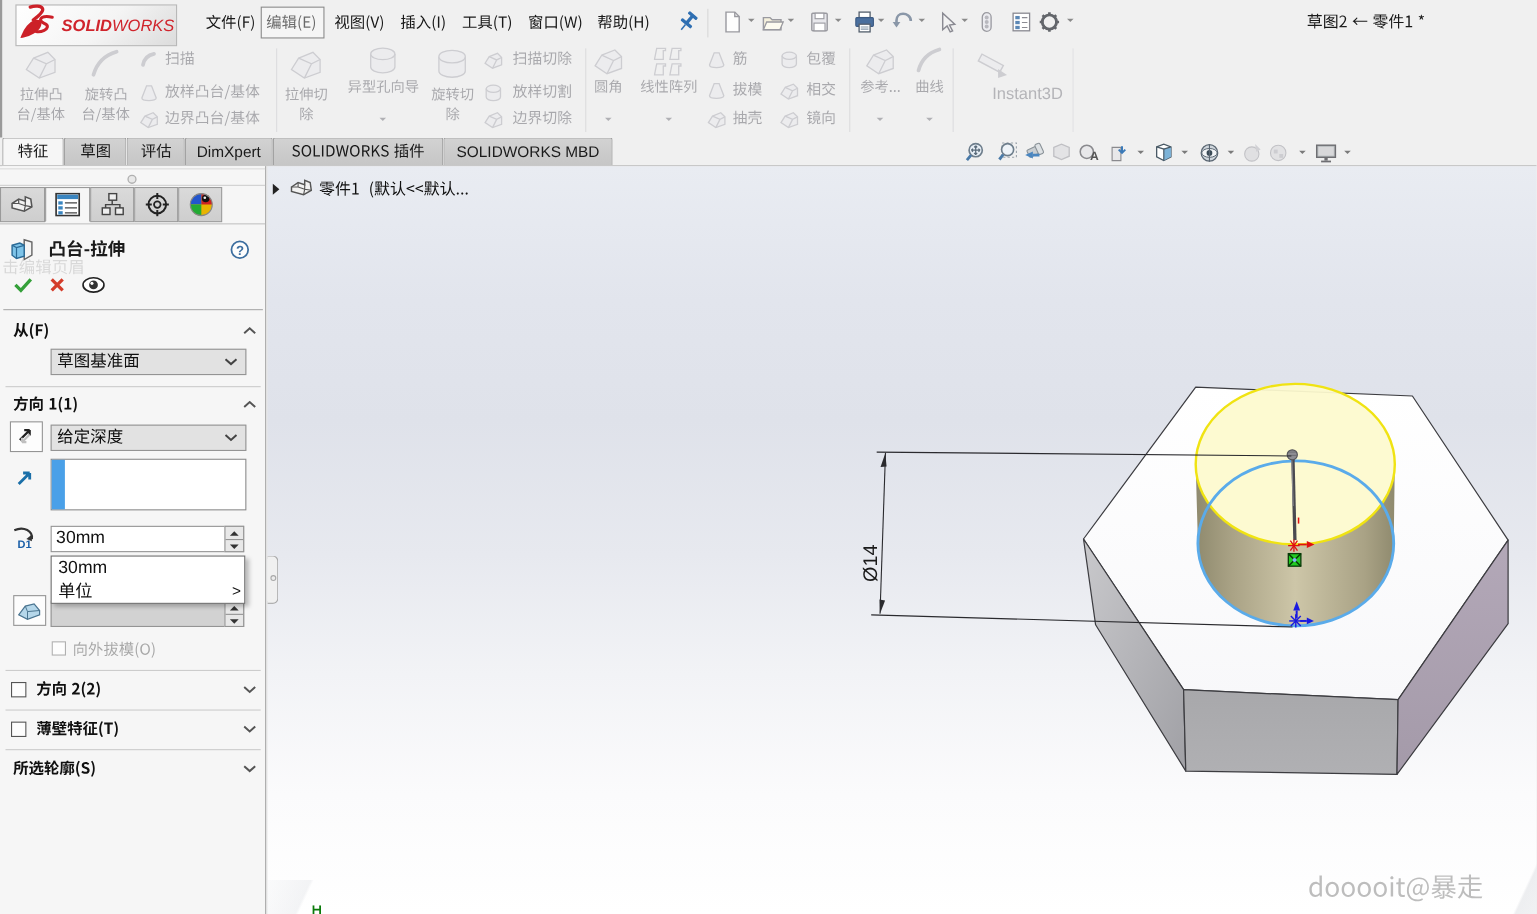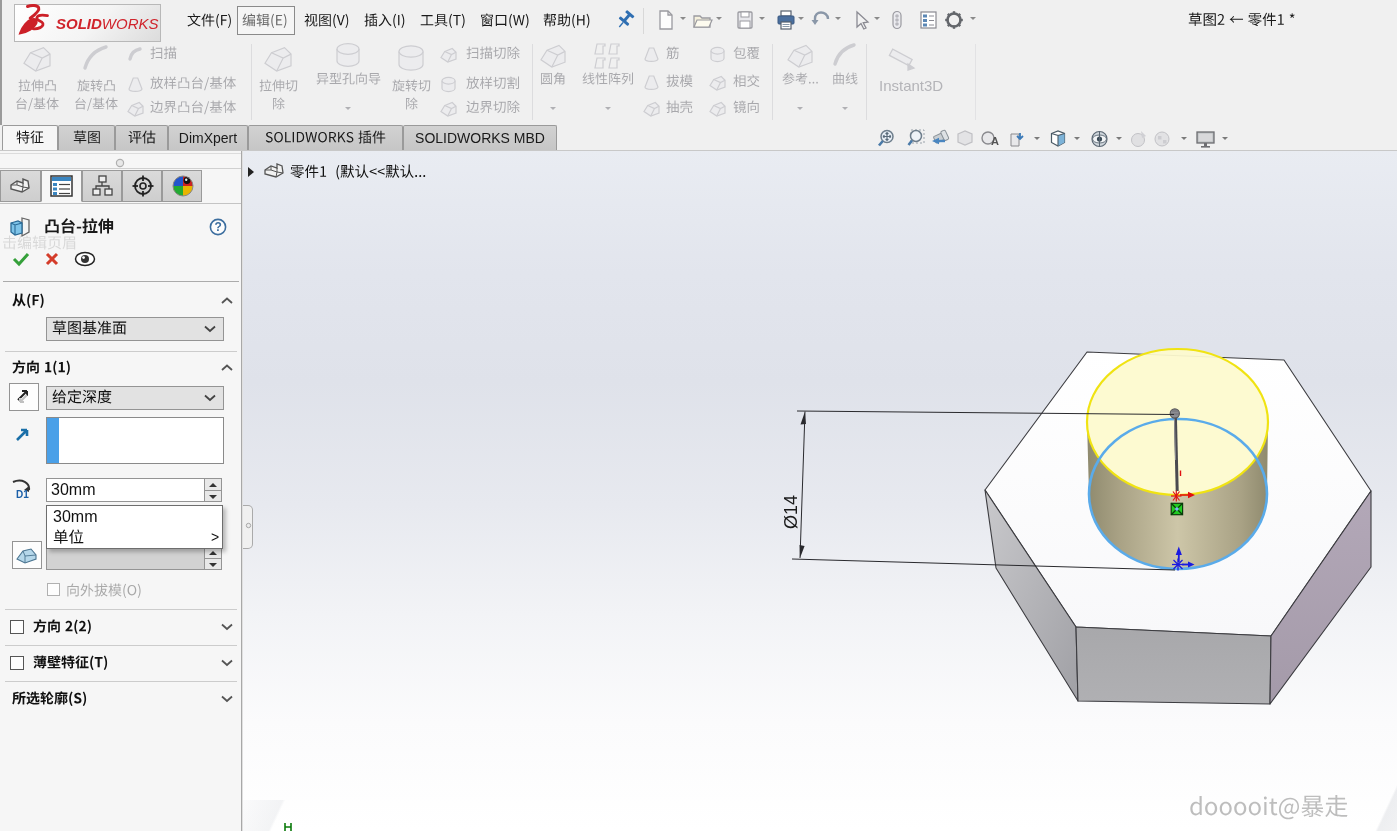--- a/index.html
+++ b/index.html
@@ -336,21 +336,21 @@
 <svg style="position:absolute;left:841px;top:106px;" width="9" height="6" viewBox="0 0 9 6">
     <path d="M0.5 0.5 L6.5 0.5 L3.5 3.5" transform="translate(0.5,0.5)" fill="#b0b0b4"></path>
   </svg>
 <div style="position:absolute;left:866px;top:44px;width:1px;height:76px;background:#dcdcde;"></div>
 <svg style="position:absolute;left:888px;top:48px;" width="30" height="26" viewBox="0 0 30 26">
     <g stroke="#cdcdd1" stroke-width="1.3" fill="#ececee">
       <rect x="2" y="6" width="22" height="7" transform="rotate(28 13 9)"></rect>
       <path d="M20 16 L26 20 L20 22 Z" fill="#cdcdd1"></path>
     </g>
   </svg>
-<div style="position:absolute;left:879px;top:78px;font-family:'Liberation Sans',sans-serif;font-size:15px;font-weight:normal;font-style:normal;color:#b4b4b8;white-space:nowrap;line-height:1;">Instant3D</div>
+<div style="position:absolute;left:902px;top:78px;font-family:'Liberation Sans',sans-serif;font-size:15px;font-weight:normal;font-style:normal;color:#b4b4b8;white-space:nowrap;line-height:1;">Instant3D</div>
 <div style="position:absolute;left:975px;top:44px;width:1px;height:76px;background:#e2e2e4;"></div>
 <div style="position:absolute;left:0px;top:125px;width:1397px;height:26px;background:#f0f0f0;"></div>
 <div style="position:absolute;left:2px;top:125px;width:56px;height:25px;background:#f6f6f6;border:1px solid #9a9a9a;border-bottom:none;border-radius:2px 2px 0 0;box-sizing:border-box;"></div>
 <div style="position:absolute;left:58px;top:125px;width:57px;height:25px;background:linear-gradient(180deg,#d2d2d2,#c6c6c6);border:1px solid #9a9a9a;border-bottom:none;border-radius:2px 2px 0 0;box-sizing:border-box;"></div>
 <div style="position:absolute;left:115px;top:125px;width:53px;height:25px;background:linear-gradient(180deg,#d2d2d2,#c6c6c6);border:1px solid #9a9a9a;border-bottom:none;border-radius:2px 2px 0 0;box-sizing:border-box;"></div>
 <div style="position:absolute;left:168px;top:125px;width:80px;height:25px;background:linear-gradient(180deg,#d2d2d2,#c6c6c6);border:1px solid #9a9a9a;border-bottom:none;border-radius:2px 2px 0 0;box-sizing:border-box;"></div>
 <div style="position:absolute;left:248px;top:125px;width:155px;height:25px;background:linear-gradient(180deg,#d2d2d2,#c6c6c6);border:1px solid #9a9a9a;border-bottom:none;border-radius:2px 2px 0 0;box-sizing:border-box;"></div>
 <div style="position:absolute;left:403px;top:125px;width:154px;height:25px;background:linear-gradient(180deg,#d2d2d2,#c6c6c6);border:1px solid #9a9a9a;border-bottom:none;border-radius:2px 2px 0 0;box-sizing:border-box;"></div>
 <svg style="position:absolute;left:16.0px;top:129.5px;overflow:visible" width="28" height="18">
     <path transform="translate(0,12.3)" d="M6.4 -3C7.1 -2.3 7.8 -1.3 8.1 -0.7L9 -1.2C8.6 -1.9 7.9 -2.8 7.2 -3.4ZM9 -11.8V-10.2H6.3V-9.3H9V-7.5H5.4V-6.5H10.7V-4.8H5.7V-3.9H10.7V-0.2C10.7 0 10.6 0.1 10.4 0.1C10.2 0.1 9.4 0.1 8.6 0.1C8.7 0.4 8.9 0.8 8.9 1.1C10 1.1 10.7 1.1 11.1 0.9C11.6 0.8 11.7 0.5 11.7 -0.2V-3.9H13.3V-4.8H11.7V-6.5H13.4V-7.5H10V-9.3H12.8V-10.2H10V-11.8ZM1.4 -10.7C1.2 -8.9 1 -7.1 0.5 -5.9C0.8 -5.9 1.2 -5.6 1.4 -5.5C1.6 -6.1 1.8 -7 1.9 -7.9H3V-4.4C2.1 -4.2 1.3 -3.9 0.7 -3.8L0.9 -2.7L3 -3.4V1.1H4V-3.7L5.4 -4.2L5.3 -5.2L4 -4.7V-7.9H5.3V-8.9H4V-11.7H3V-8.9H2.1C2.1 -9.4 2.2 -10 2.2 -10.5Z M17.5 -11.7C16.9 -10.7 15.7 -9.6 14.6 -8.8C14.8 -8.6 15.1 -8.2 15.2 -8C16.4 -8.8 17.7 -10.1 18.5 -11.3ZM17.8 -8.6C17 -7.2 15.7 -5.7 14.4 -4.8C14.6 -4.5 14.9 -4 15 -3.8C15.5 -4.2 16 -4.7 16.5 -5.2V1.1H17.6V-6.5C18 -7.1 18.4 -7.7 18.7 -8.2ZM19.9 -7V-0.3H18.5V0.7H27.5V-0.3H23.9V-4.7H26.8V-5.7H23.9V-9.7H27V-10.7H19.4V-9.7H22.8V-0.3H20.9V-7Z" fill="#1a1a1a"></path>

